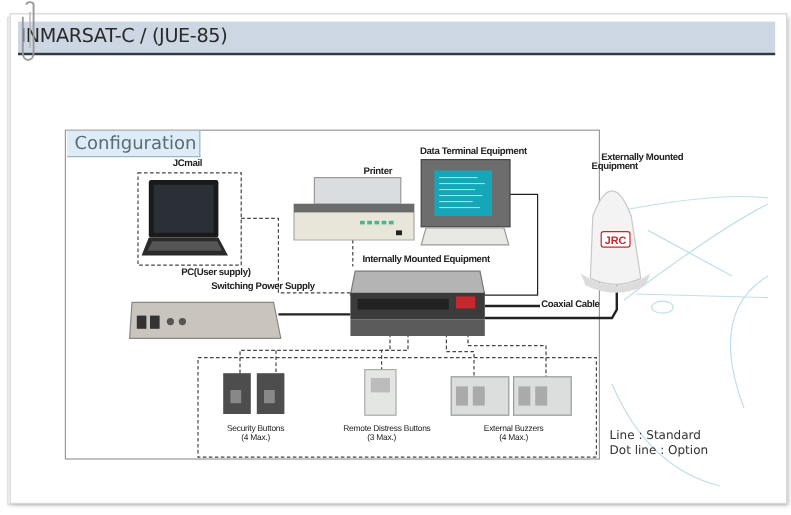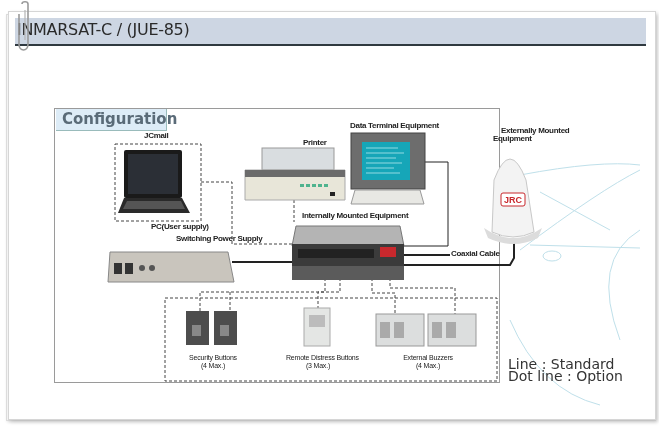--- a/index.html
+++ b/index.html
@@ -4,24 +4,24 @@
 <style>
   html,body{margin:0;padding:0;background:#fff;}
   body{width:659px;height:429px;position:relative;overflow:hidden;font-family:"Liberation Sans",sans-serif;}
   .paper-back{position:absolute;left:6px;top:14px;width:648px;height:405px;background:#f7f7f7;border:1px solid #ddd;box-shadow:1px 1px 3px rgba(0,0,0,.12);}
   .paper{position:absolute;left:8px;top:11px;width:646px;height:407px;background:#fff;border:1px solid #d6d6d6;box-shadow:2px 2px 4px rgba(0,0,0,.15);}
   .titlebar{position:absolute;left:15px;top:18px;width:631px;height:26px;background:#cdd6e3;border-bottom:2px solid #2f3940;}
   .title{position:absolute;left:17px;top:20px;font-size:16px;color:#2a2a2a;font-family:"DejaVu Sans",sans-serif;letter-spacing:-0.3px;}
   .clip{position:absolute;left:15px;top:0;width:20px;height:56px;}
   .diagram{position:absolute;left:54px;top:108px;width:444px;height:273px;border:1px solid #9a9a9a;background:#fff;}
   .cfg-tab{position:absolute;left:56px;top:109px;width:110px;height:21px;background:#ddecf7;border-right:1px solid #9bb;border-bottom:1px solid #9bb;}
-  .cfg-text{position:absolute;left:62px;top:110px;font-size:15px;font-weight:bold;color:#5a6b78;font-family:"DejaVu Sans",sans-serif;}
+  .cfg-text{position:absolute;left:62px;top:110px;font-size:15px;font-weight:normal;color:#5a6b78;font-family:"DejaVu Sans",sans-serif;}
   .lbl{position:absolute;font-size:8px;font-weight:bold;color:#222;font-family:"Liberation Sans",sans-serif;letter-spacing:-0.3px;white-space:nowrap;}
   .lbl-s{position:absolute;font-size:7px;color:#222;text-align:center;line-height:8px;white-space:nowrap;letter-spacing:-0.2px;}
-  .legend{position:absolute;left:508px;top:358px;font-size:14px;color:#333;line-height:12px;font-family:"DejaVu Sans",sans-serif;}
+  .legend{position:absolute;left:508px;top:358px;font-size:10px;color:#333;line-height:12px;font-family:"DejaVu Sans",sans-serif;}
   svg.bg{position:absolute;left:0;top:0;}
 </style>
 </head>
 <body>
 
 <div class="paper-back"></div>
 <div class="paper"></div>
 
 <div class="titlebar"></div>
 <div class="title">INMARSAT-C / (JUE-85)</div>

